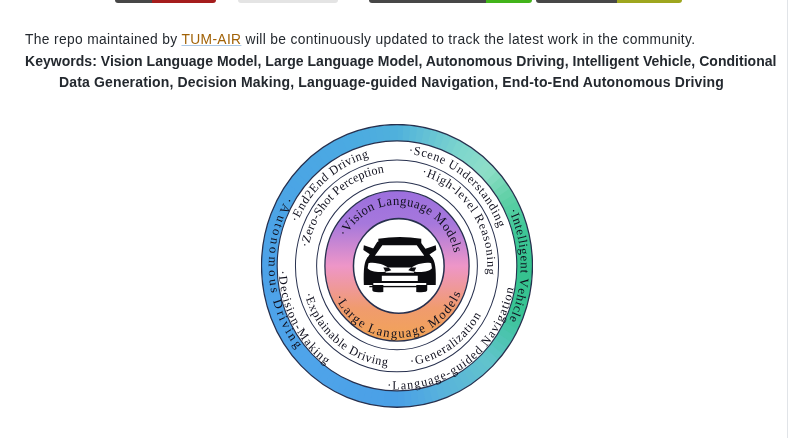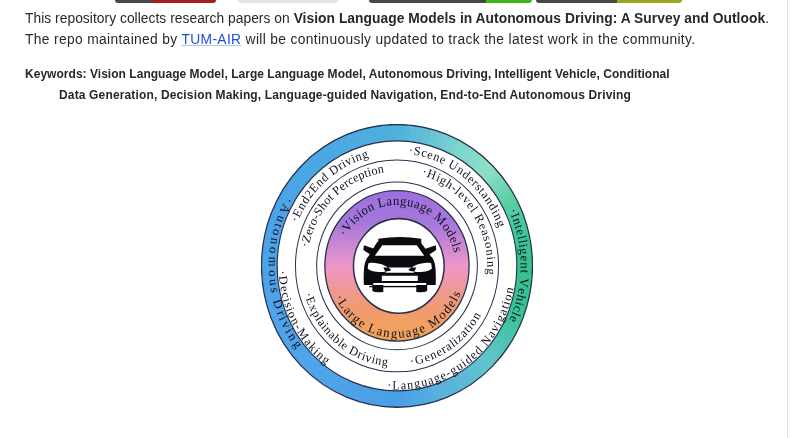--- a/index.html
+++ b/index.html
@@ -1,29 +1,29 @@
 <!DOCTYPE html>
 <html><head><meta charset="utf-8"><style>
 html,body{margin:0;padding:0;background:#fff;width:800px;height:438px;overflow:hidden;}
 body{font-family:"Liberation Sans",sans-serif;color:#24292f;position:relative;}
 .badge{position:absolute;top:0;height:3px;}
 p.t{position:absolute;left:25px;margin:0;line-height:21px;}
-a.lnk{color:#1d4ed8;text-decoration:underline;text-decoration-color:#a9c7e6;}
+a.lnk{color:#a16207;text-decoration:underline;text-decoration-color:#a9c7e6;}
 .vline{position:absolute;left:787px;top:0;width:1px;height:438px;background:#e1e4e8;}
 </style></head>
 <body>
 <div class="badge" style="left:115px;width:37px;background:#474747;border-radius:0 0 0 3px;"></div>
 <div class="badge" style="left:152px;width:64px;background:#a51d1d;border-radius:0 0 3px 0;"></div>
 <div class="badge" style="left:238px;width:100px;background:#e4e4e4;border-radius:0 0 3px 3px;"></div>
 <div class="badge" style="left:369px;width:117px;background:#474747;border-radius:0 0 0 3px;"></div>
 <div class="badge" style="left:486px;width:46px;background:#42b41a;border-radius:0 0 3px 0;"></div>
 <div class="badge" style="left:536px;width:81px;background:#474747;border-radius:0 0 0 3px;"></div>
 <div class="badge" style="left:617px;width:65px;background:#9ea61e;border-radius:0 0 3px 0;"></div>
-<p class="t" style="top:8.2px;font-size:13.8px;"><span style="letter-spacing:0.04px;">This repository collects research papers on <b>Vision Language Models in Autonomous Driving: A Survey and Outlook</b>.</span><br><span style="letter-spacing:0.345px;">The repo maintained by <a class="lnk" href="#">TUM-AIR</a> will be continuously updated to track the latest work in the community.</span></p>
-<p class="t" style="top:64px;font-size:12px;"><b><span style="letter-spacing:0.03px;">Keywords: Vision Language Model, Large Language Model, Autonomous Driving, Intelligent Vehicle, Conditional</span><br><span style="letter-spacing:0.15px;margin-left:34px;">Data Generation, Decision Making, Language-guided Navigation, End-to-End Autonomous Driving</span></b></p>
+<p class="t" style="top:8.2px;font-size:13.8px;"><br><span style="letter-spacing:0.345px;">The repo maintained by <a class="lnk" href="#">TUM-AIR</a> will be continuously updated to track the latest work in the community.</span></p>
+<p class="t" style="top:51px;font-size:14px;"><b><span style="letter-spacing:0.03px;">Keywords: Vision Language Model, Large Language Model, Autonomous Driving, Intelligent Vehicle, Conditional</span><br><span style="letter-spacing:0.15px;margin-left:34px;">Data Generation, Decision Making, Language-guided Navigation, End-to-End Autonomous Driving</span></b></p>
 <svg style="position:absolute;left:261px;top:124.4px" width="272" height="283.8" viewBox="0 0 272.4 272.4" preserveAspectRatio="none">
 <defs>
 <linearGradient id="disc" x1="0" y1="0" x2="0" y2="1">
   <stop offset="0" stop-color="#9C6FDE"></stop>
   <stop offset="0.22" stop-color="#A678DC"></stop>
   <stop offset="0.50" stop-color="#EE96C8"></stop>
   <stop offset="0.78" stop-color="#F09B6E"></stop>
   <stop offset="1" stop-color="#F2A455"></stop>
 </linearGradient>
 </defs>

